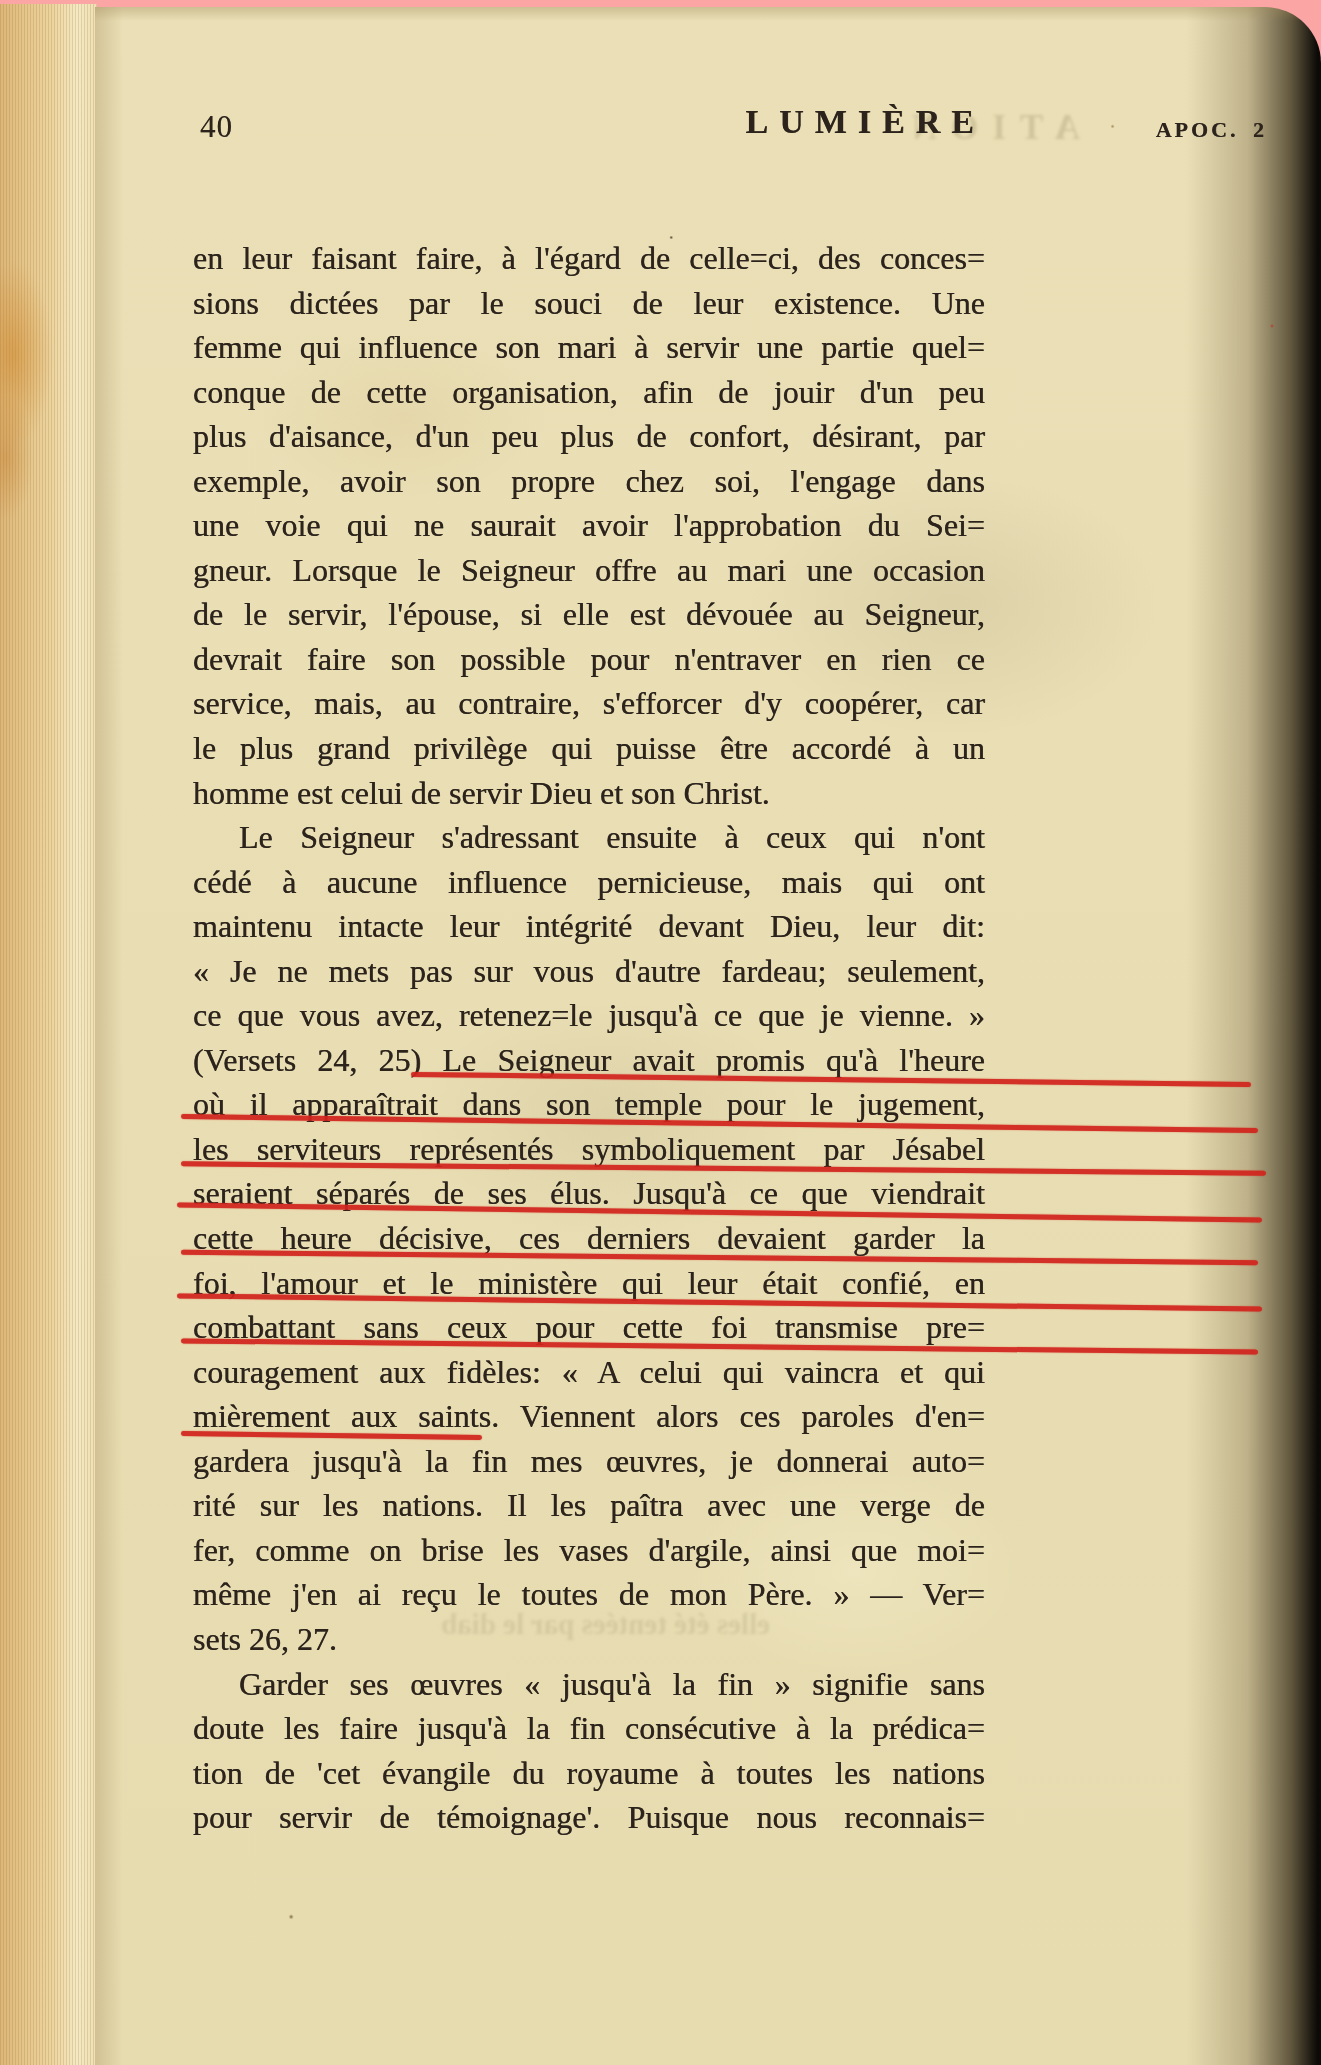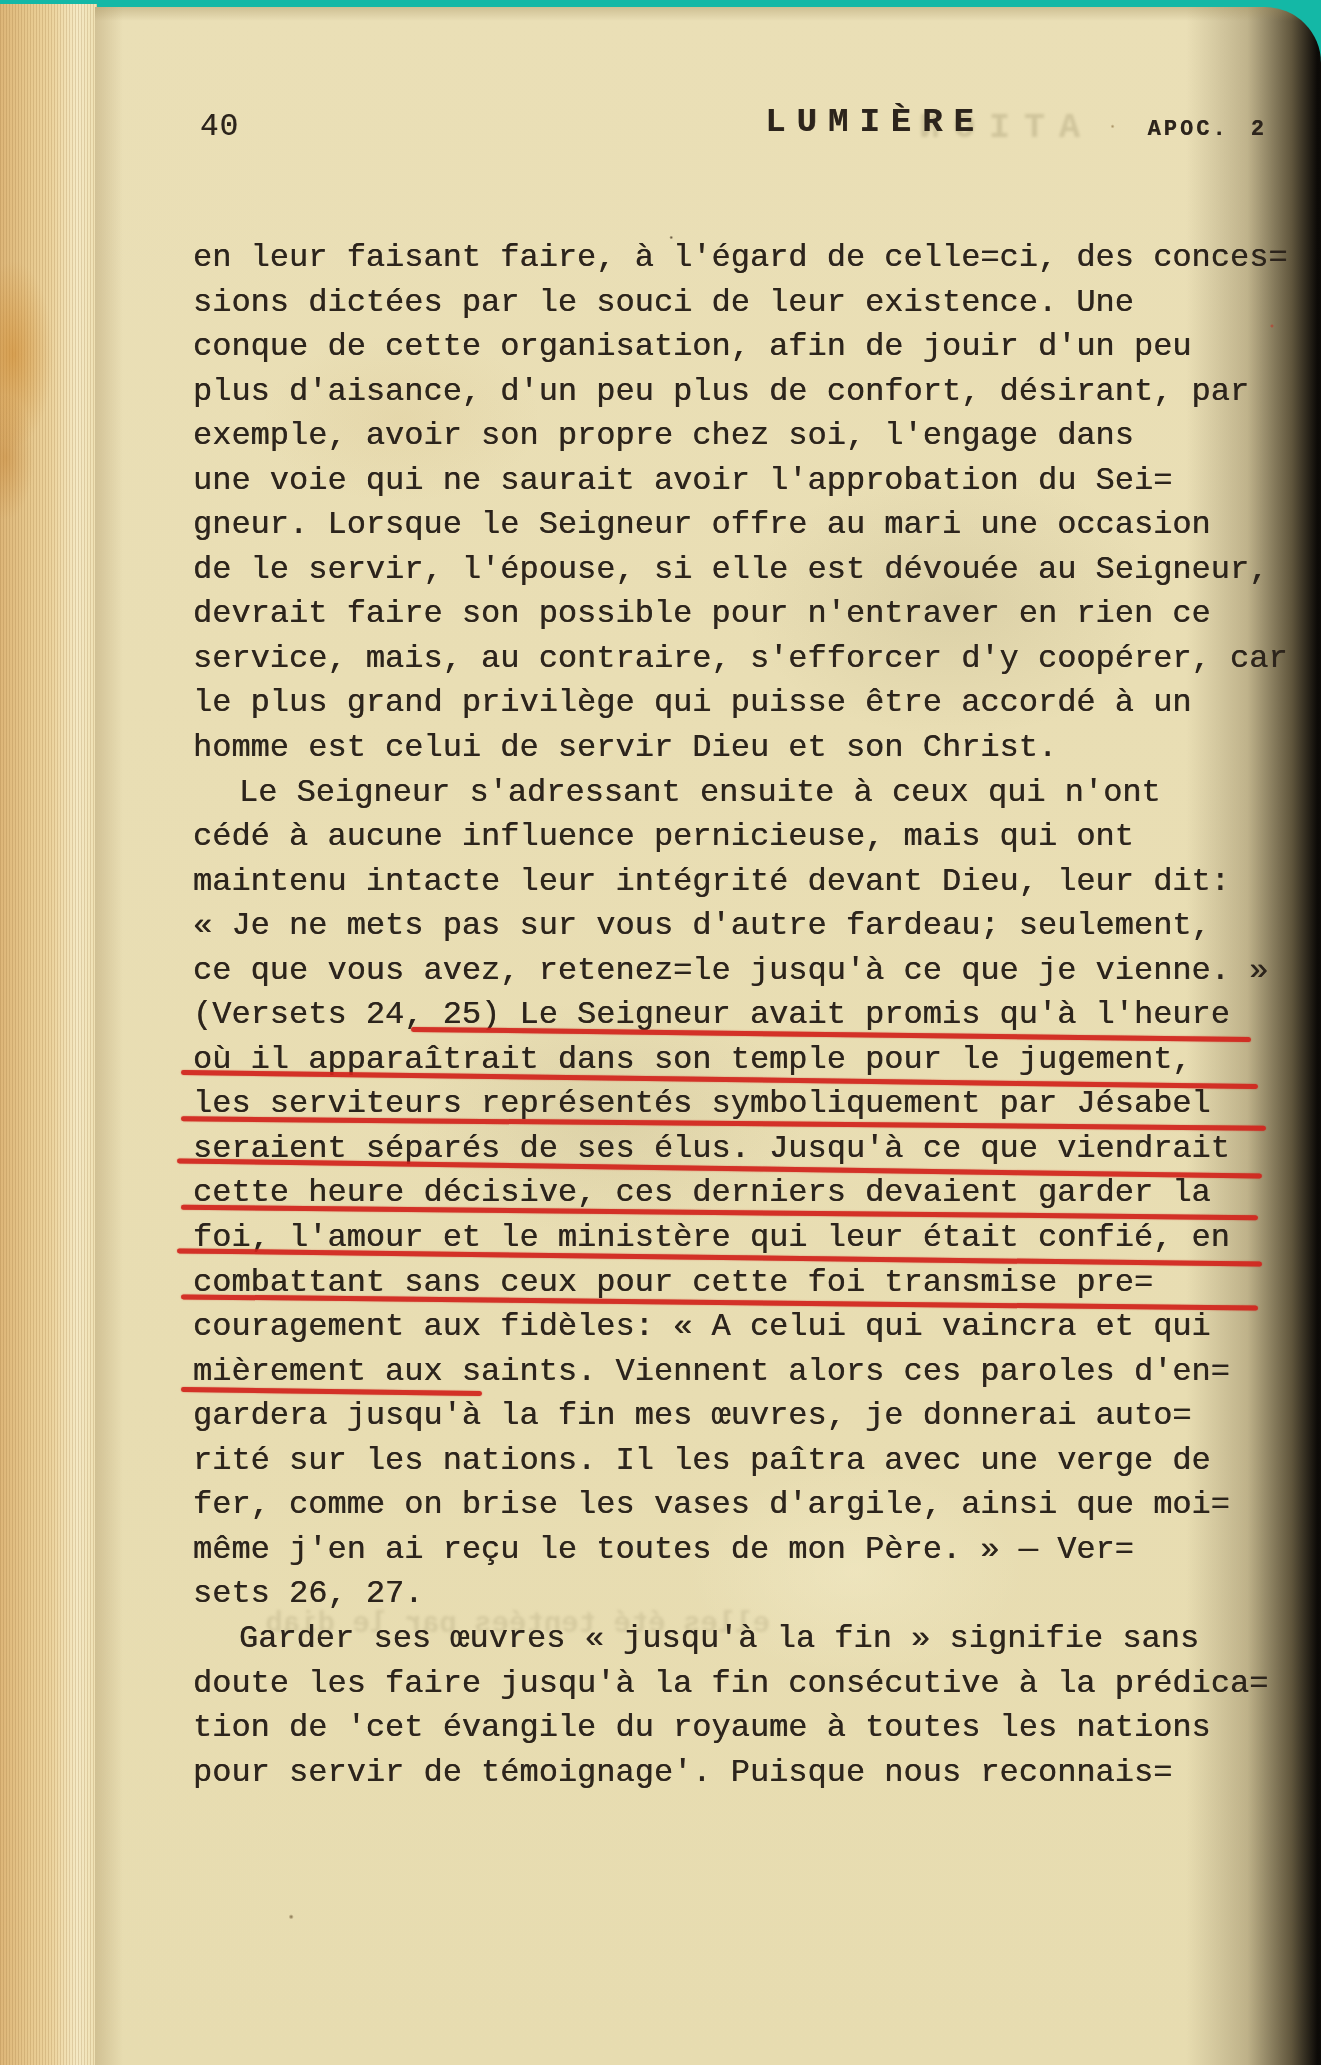--- a/index.html
+++ b/index.html
@@ -1,21 +1,21 @@
 <!DOCTYPE html>
 <html><head>
 <meta charset="utf-8">
 <style>
   html,body{margin:0;padding:0;background:#060504;}
   #scan{
     position:relative;
     width:1321px;height:2065px;
-    background:#14b8a6;
+    background:#fca5a5;
     overflow:hidden;
-    font-family:Liberation Mono, monospace;
+    font-family:Liberation Serif, serif;
   }
   
   #fore-edge{
     position:absolute;left:0;top:4px;bottom:0;width:97px;
     background:
       radial-gradient(55px 130px at 14% 17%, rgba(205,130,35,.50), transparent 72%),
       radial-gradient(40px 90px at 6% 22%, rgba(190,115,30,.35), transparent 70%),
       repeating-linear-gradient(90deg, rgba(140,100,45,.20) 0 1px, rgba(0,0,0,0) 1px 3px),
       linear-gradient(90deg,#ddb678 0,#e6c78c 28%,#edd5a0 55%,#f5e9c4 80%,#eee0b2 100%);
   }
@@ -80,20 +80,21 @@
   <div class="ghost" id="ghost-header">ATION</div>
   <div class="ghost" id="ghost-mid">elles été tentées par le diab</div>
 
   <div class="hdr" id="page-num">40</div>
   <div class="hdr" id="title">LUMIÈRE</div>
   <div class="hdr" id="apoc">APOC. 2</div>
 
   <div id="body-lines">
       <div class="line"><span class="ltxt">en leur faisant faire, à l'égard de celle=ci, des conces=</span></div>
       <div class="line"><span class="ltxt">sions dictées par le souci de leur existence. Une</span></div>
+      <div class="line"><span class="ltxt">femme qui influence son mari à servir une partie quel=</span></div>
       <div class="line"><span class="ltxt">conque de cette organisation, afin de jouir d'un peu</span></div>
       <div class="line"><span class="ltxt">plus d'aisance, d'un peu plus de confort, désirant, par</span></div>
       <div class="line"><span class="ltxt">exemple, avoir son propre chez soi, l'engage dans</span></div>
       <div class="line"><span class="ltxt">une voie qui ne saurait avoir l'approbation du Sei=</span></div>
       <div class="line"><span class="ltxt">gneur. Lorsque le Seigneur offre au mari une occasion</span></div>
       <div class="line"><span class="ltxt">de le servir, l'épouse, si elle est dévouée au Seigneur,</span></div>
       <div class="line"><span class="ltxt">devrait faire son possible pour n'entraver en rien ce</span></div>
       <div class="line"><span class="ltxt">service, mais, au contraire, s'efforcer d'y coopérer, car</span></div>
       <div class="line"><span class="ltxt">le plus grand privilège qui puisse être accordé à un</span></div>
       <div class="line endline"><span class="ltxt">homme est celui de servir Dieu et son Christ.</span></div>

